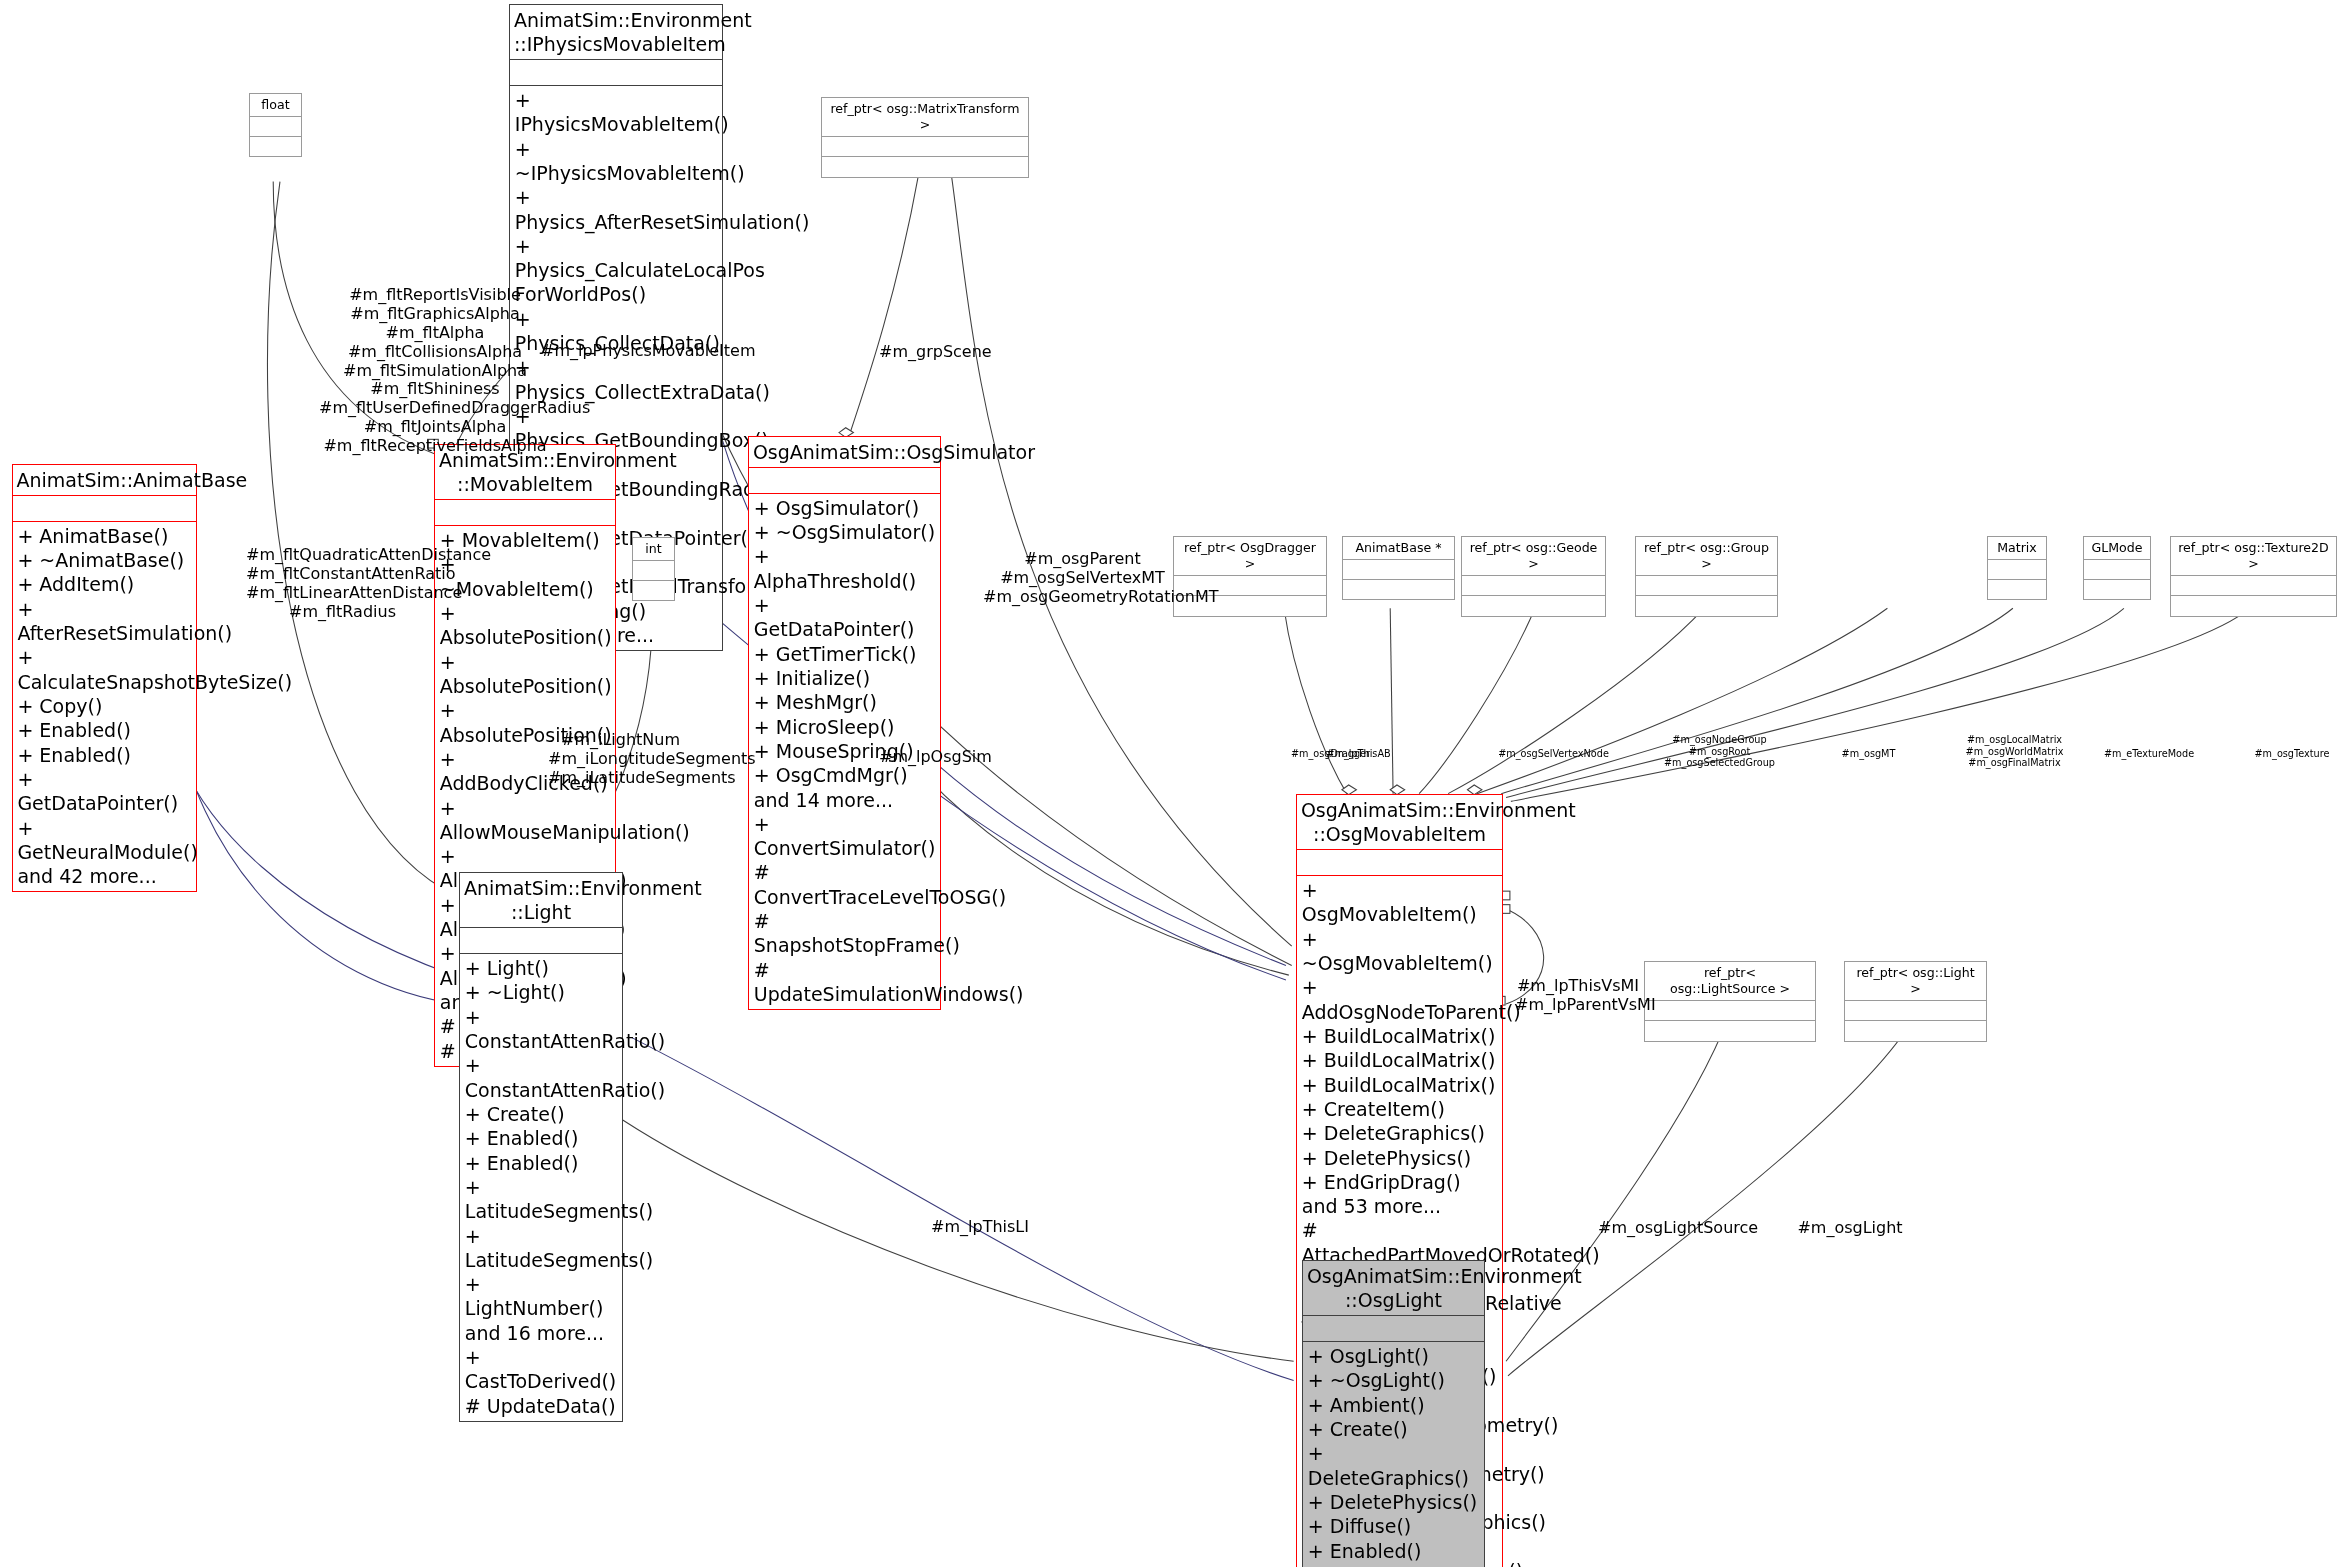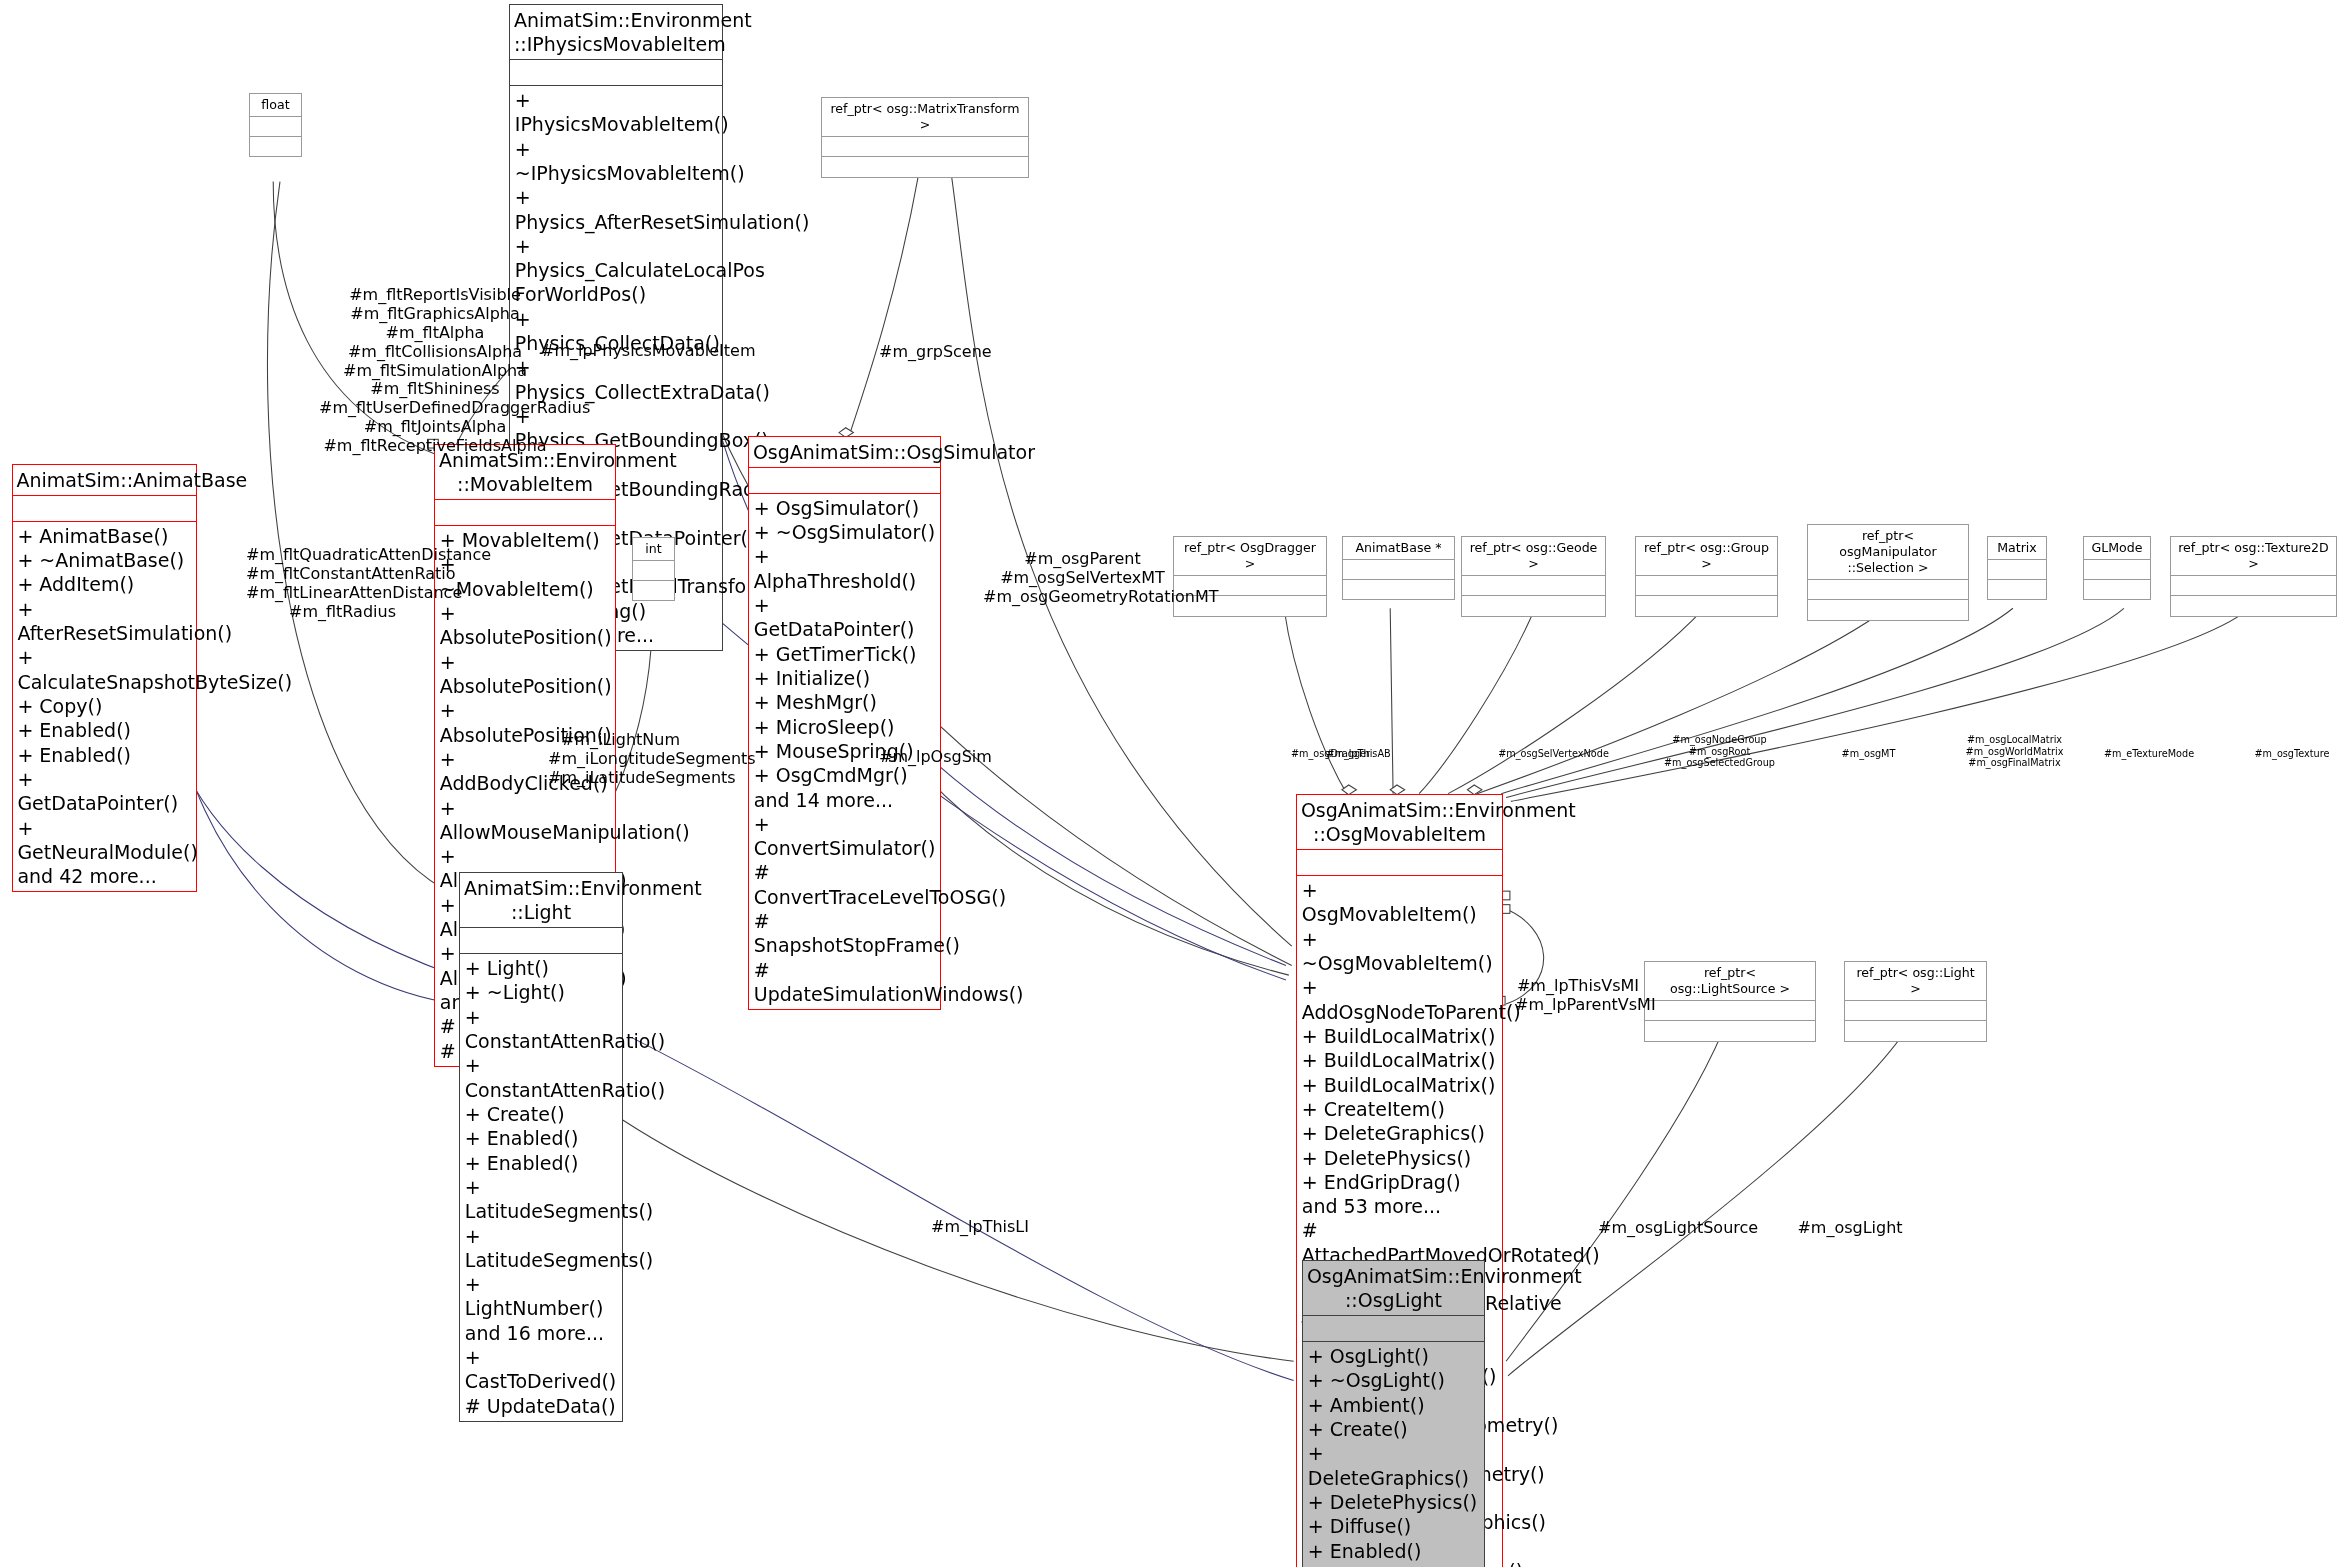--- a/index.html
+++ b/index.html
@@ -325,26 +325,20 @@
     <div class="attrs"></div>
     <div class="ops"></div>
   </div>
 
   <div class="node tiny" style="left:1635px; top:536px; width:143px;">
     <div class="title">ref_ptr&lt; osg::Group &gt;</div>
     <div class="attrs"></div>
     <div class="ops"></div>
   </div>
 
-  <div class="node tiny" style="left:1807px; top:524px; width:162px;">
-    <div class="title">ref_ptr&lt; osgManipulator
-::Selection &gt;</div>
-    <div class="attrs"></div>
-    <div class="ops"></div>
-  </div>
 
   <div class="node tiny" style="left:1987px; top:536px; width:60px;">
     <div class="title">Matrix</div>
     <div class="attrs"></div>
     <div class="ops"></div>
   </div>
 
   <div class="node tiny" style="left:2083px; top:536px; width:68px;">
     <div class="title">GLMode</div>
     <div class="attrs"></div>

